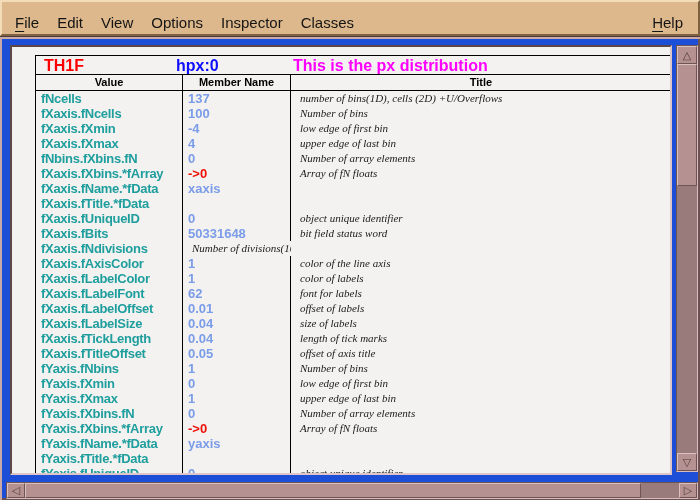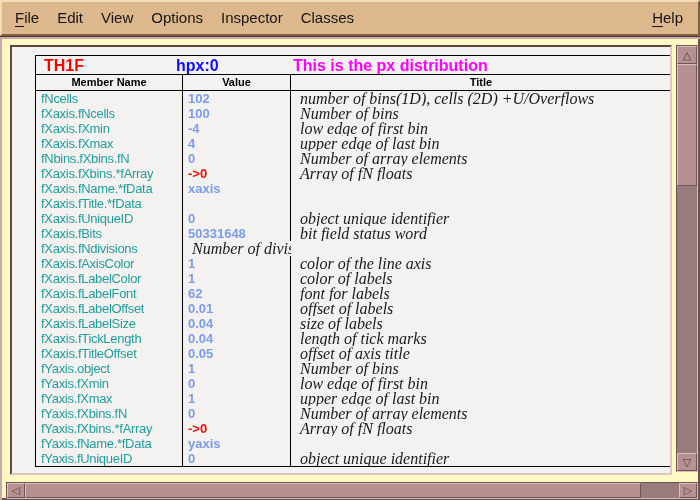--- a/index.html
+++ b/index.html
@@ -10,29 +10,29 @@
 
   
   .menubar {
     position:absolute; left:0; top:0; width:700px; height:36px;
     background:#ddb88c;
     border-top:2px solid #f3ddb8; border-left:2px solid #f3ddb8;
     border-bottom:2px solid #7e6140; border-right:2px solid #7e6140;
     display:flex; align-items:center;
     font-size:15px; color:#141414;
   }
-  .menu-item { padding:0 9px; line-height:30px; height:30px; cursor:default; }
+  .menu-item { padding:9px 9px; line-height:30px; height:38px; cursor:default; }
   .menu-item:first-child { margin-left:4px; }
   .menu-item.right { margin-left:auto; margin-right:6px; }
   .menu-item .u { text-decoration:underline; text-underline-offset:3px; }
 
   
   .frame {
     position:absolute; left:0; top:36px; width:700px; height:464px;
-    background:#fef9c3;
+    background:#1d4ed8;
     border-top:1px solid #4e3a3a;
     box-shadow: inset 2px 2px 0 #caa9a9, inset -2px -2px 0 #6b5151;
   }
 
   
   .viewport {
     position:absolute; left:10px; top:8px; width:662px; height:430px;
     background:#f3f2f0; overflow:hidden;
     border-top:2px solid #5c4646; border-left:2px solid #5c4646;
     border-bottom:2px solid #dfc6c6; border-right:2px solid #dfc6c6;
@@ -51,27 +51,27 @@
   .obj-title { left:257px; color:#ff00ff; }
 
   .col-header { display:grid; grid-template-columns:147px 108px 1fr;
     height:16px; border-bottom:1px solid #000;
     font-weight:bold; font-size:11px; color:#000; }
   .col-header div { text-align:center; line-height:15px; }
   .col-header div:nth-child(1), .col-header div:nth-child(2) { border-right:1px solid #000; }
 
   .row { display:grid; grid-template-columns:147px 108px 1fr; height:15px;
     font-size:13px; line-height:15px; white-space:nowrap; }
-  .row .c1 { color:#1f9e9e; font-weight:normal; padding-left:5px;
+  .row .c1 { color:#1f9e9e; font-weight:bold; padding-left:5px;
     border-right:1px solid #000; overflow:hidden; letter-spacing:-0.3px; }
   .row .c2 { color:#7b9ce8; font-weight:bold; padding-left:5px;
     border-right:1px solid #000; overflow:hidden; }
   .row .c2.ptr { color:#ee1008; }
   .row .c3 { color:#1a1a1a; font-style:italic; padding-left:9px;
-    font-family:"Liberation Serif", serif; font-size:16px; overflow:hidden; }
+    font-family:"Liberation Serif", serif; font-size:11px; overflow:hidden; }
 
   
   .vscroll {
     position:absolute; left:676px; top:8px; width:22px; height:427px;
     background:#9a7b7b;
     border-top:1px solid #6e5555; border-left:1px solid #6e5555;
     border-bottom:1px solid #d8bcbc; border-right:1px solid #d8bcbc;
   }
   .hscroll {
     position:absolute; left:6px; top:445px; width:692px; height:17px;
@@ -113,29 +113,29 @@
     <div class="viewport">
       <div class="mtable">
 
         <div class="obj-header">
           <span class="obj-class">TH1F</span>
           <span class="obj-name">hpx:0</span>
           <span class="obj-title">This is the px distribution</span>
         </div>
 
         <div class="col-header">
+          <div>Value</div>
           <div>Member Name</div>
-          <div>Value</div>
           <div>Title</div>
         </div>
 
         <div id="rows">
             <div class="row">
               <div class="c1">fNcells</div>
-              <div class="c2">102</div>
+              <div class="c2">137</div>
               <div class="c3">number of bins(1D), cells (2D) +U/Overflows</div>
             </div>
             <div class="row">
               <div class="c1">fXaxis.fNcells</div>
               <div class="c2">100</div>
               <div class="c3">Number of bins</div>
             </div>
             <div class="row">
               <div class="c1">fXaxis.fXmin</div>
               <div class="c2">-4</div>
@@ -209,21 +209,21 @@
               <div class="c1">fXaxis.fTickLength</div>
               <div class="c2">0.04</div>
               <div class="c3">length of tick marks</div>
             </div>
             <div class="row">
               <div class="c1">fXaxis.fTitleOffset</div>
               <div class="c2">0.05</div>
               <div class="c3">offset of axis title</div>
             </div>
             <div class="row">
-              <div class="c1">fYaxis.object</div>
+              <div class="c1">fYaxis.fNbins</div>
               <div class="c2">1</div>
               <div class="c3">Number of bins</div>
             </div>
             <div class="row">
               <div class="c1">fYaxis.fXmin</div>
               <div class="c2">0</div>
               <div class="c3">low edge of first bin</div>
             </div>
             <div class="row">
               <div class="c1">fYaxis.fXmax</div>
@@ -239,20 +239,25 @@
               <div class="c1">fYaxis.fXbins.*fArray</div>
               <div class="c2 ptr">-&gt;0</div>
               <div class="c3">Array of fN floats</div>
             </div>
             <div class="row">
               <div class="c1">fYaxis.fName.*fData</div>
               <div class="c2">yaxis</div>
               <div class="c3"></div>
             </div>
             <div class="row">
+              <div class="c1">fYaxis.fTitle.*fData</div>
+              <div class="c2"></div>
+              <div class="c3"></div>
+            </div>
+            <div class="row">
               <div class="c1">fYaxis.fUniqueID</div>
               <div class="c2">0</div>
               <div class="c3">object unique identifier</div>
             </div>
           </div>
       </div>
     </div>
 
     <div class="vscroll">
       <div class="sb-btn v-up">

